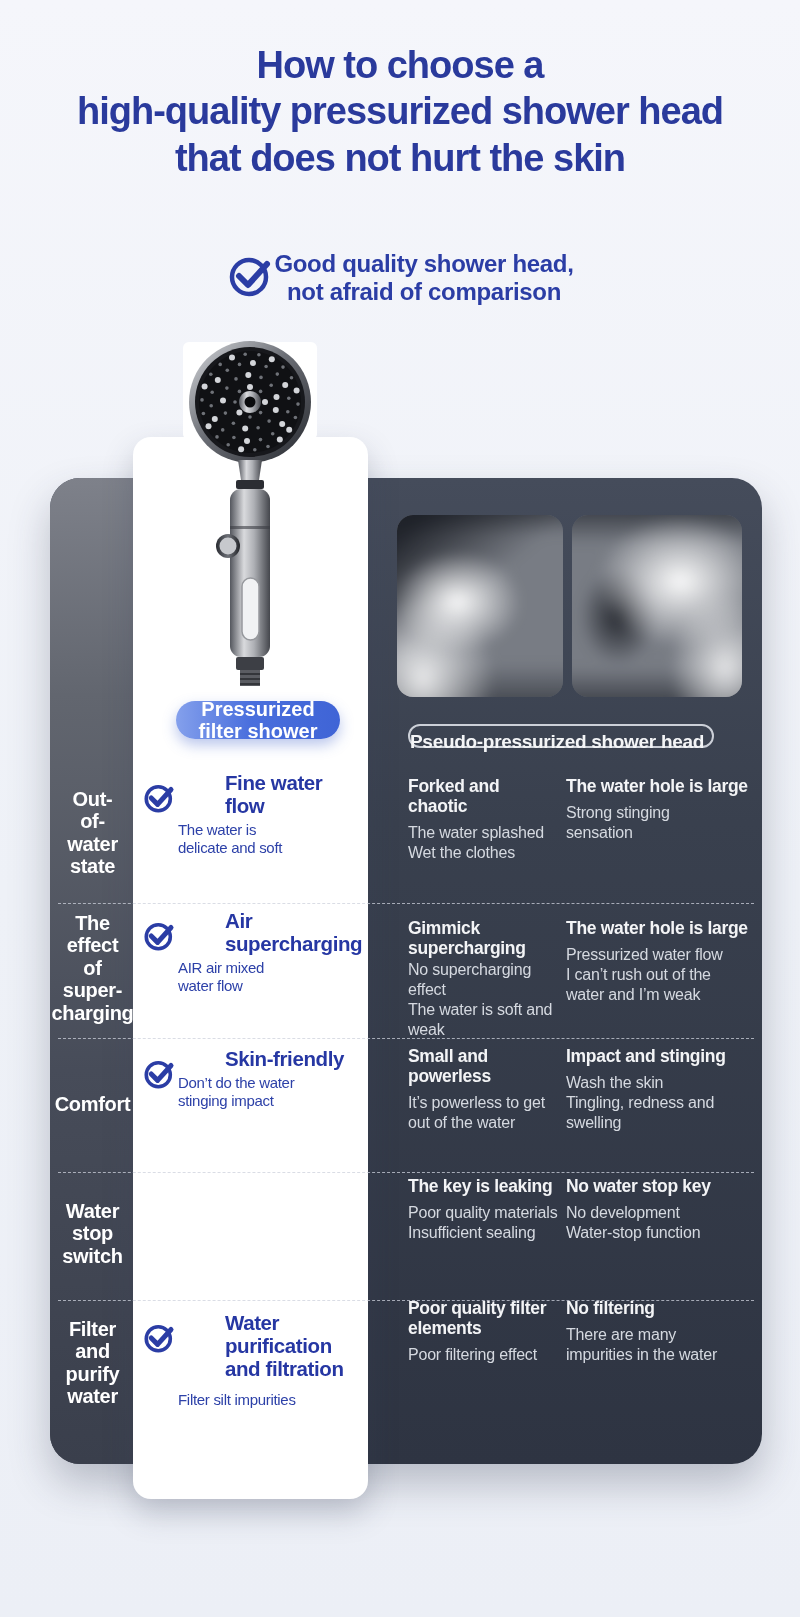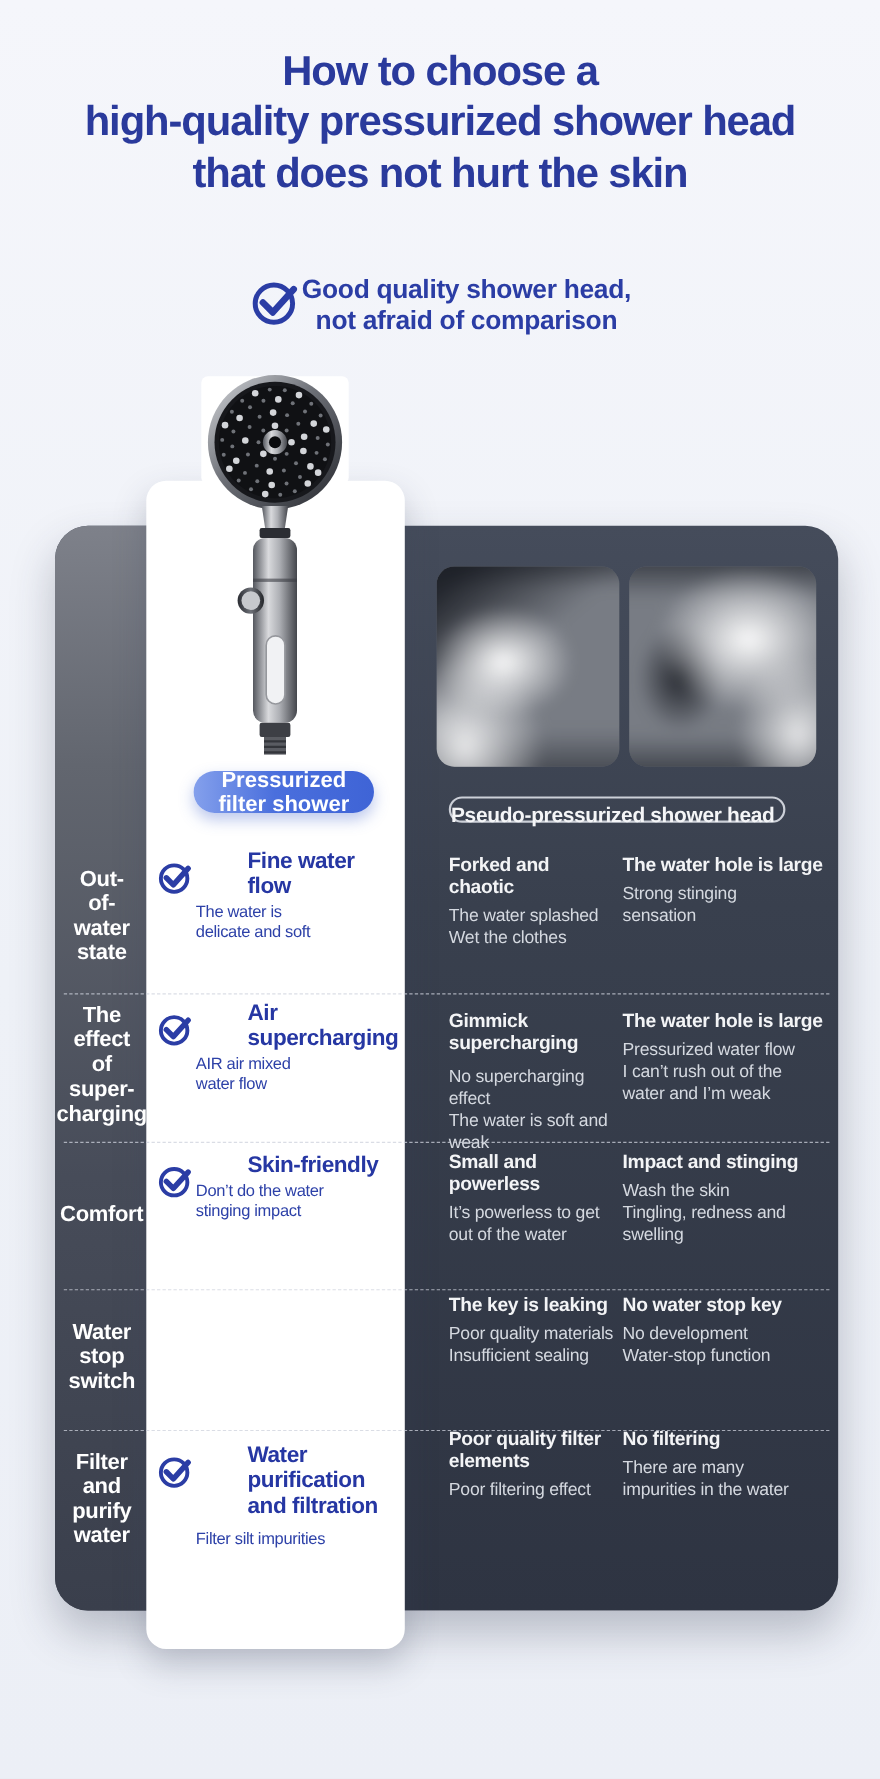--- a/index.html
+++ b/index.html
@@ -319,21 +319,21 @@
           <path d="M13 24 L22 33 L41 12" fill="none" stroke="#2b3da5" stroke-width="7" stroke-linecap="round" stroke-linejoin="round"></path>
         </svg></span>
     <div class="ctext">
       <div class="ctitle">Air supercharging</div>
       <div class="cbody">AIR air mixed
 water flow</div>
     </div>
   </div>
   <div class="bcol bcolA" style="top:918px">
     <div class="btitle">Gimmick supercharging</div>
-    <div class="bbody" style="margin-top:12px">No supercharging
+    <div class="bbody" style="margin-top:2px">No supercharging
 effect
 The water is soft and
 weak</div>
   </div>
   <div class="bcol bcolB" style="top:918px">
     <div class="btitle">The water hole is large</div>
     <div class="bbody">Pressurized water flow
 I can’t rush out of the
 water and I’m weak</div>
   </div>

